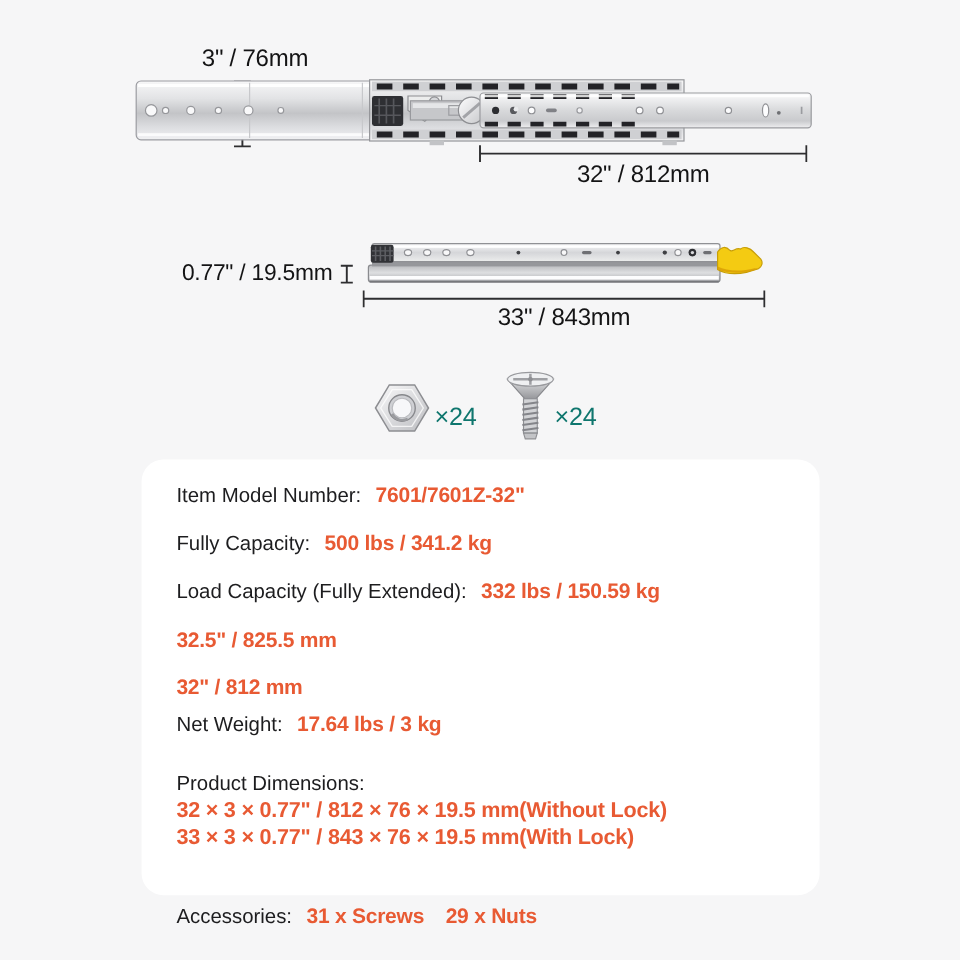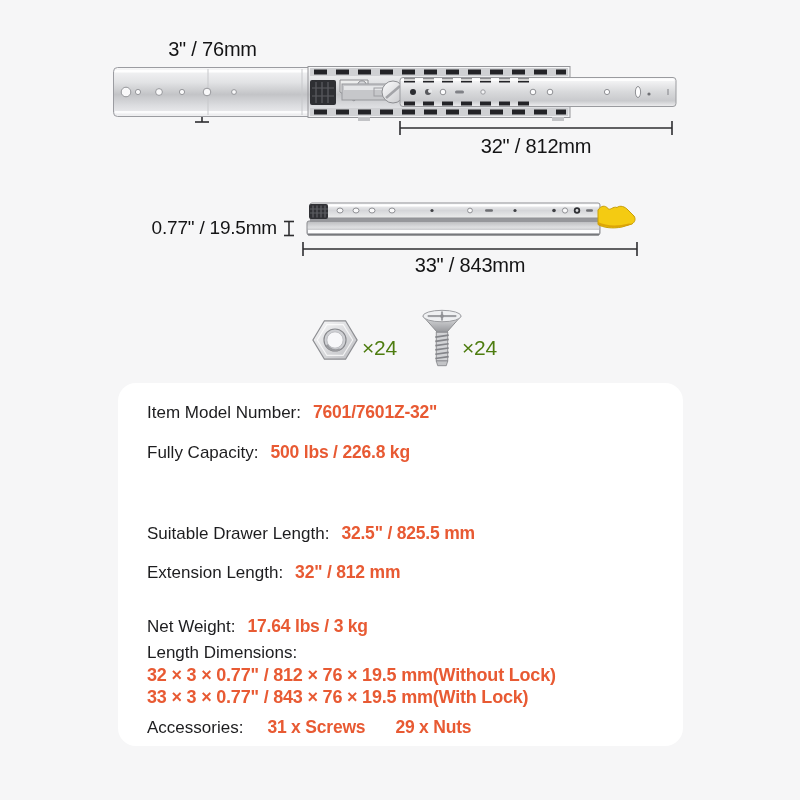--- a/index.html
+++ b/index.html
@@ -6,38 +6,38 @@
   .canvas{
     position:relative;width:800px;height:800px;background:#f6f6f7;
     font-family:"Liberation Sans",sans-serif;overflow:hidden;
   }
   .abs{position:absolute;}
   .dim-text{
     position:absolute;color:#141415;font-size:20px;line-height:22px;
     white-space:nowrap;text-align:center;letter-spacing:-0.2px;
   }
   .count-text{
-    position:absolute;color:#4d7c0f;font-size:21px;line-height:23px;
+    position:absolute;color:#0f766e;font-size:21px;line-height:23px;
     white-space:nowrap;letter-spacing:-0.2px;
   }
   .spec-panel{
     position:absolute;left:118px;top:383px;width:565px;height:363px;
     background:#ffffff;border-radius:18px;
   }
   .spec-row{
     position:absolute;left:29px;display:flex;gap:12px;align-items:baseline;
     white-space:nowrap;
   }
   .spec-label{font-size:17px;color:#1d1d1f;}
   .spec-value{font-size:17.5px;font-weight:700;color:#e85a33;letter-spacing:-0.2px;}
   .dims-line{
     position:absolute;left:29px;font-size:18px;font-weight:700;color:#e85a33;
     white-space:nowrap;letter-spacing:-0.2px;line-height:20px;
   }
-  .r1{top:19px}.r2{top:59px}.r3{top:99px}.r4{top:140px}.r5{top:179px}.r6{top:233px}
+  .r1{top:19px}.r2{top:59px}.r3{top:99px}.r4{top:140px}.r5{top:179px}.r6{top:210px}
   .r-dims-label{top:260px}.r-dims-1{top:282px}.r-dims-2{top:304px}.r-acc{top:334px}
 </style>
 </head>
 <body>
 
 <div class="canvas">
 
   <div class="dim-text" style="left:120px;top:38px;width:185px;">3" / 76mm</div>
 
   <svg class="abs" style="left:193px;top:66px;" width="18" height="58">
@@ -229,39 +229,41 @@
   </svg>
   <div class="count-text" style="left:462px;top:336px;">×24</div>
 
   <div class="spec-panel">
     <div class="spec-row r1">
       <span class="spec-label">Item Model Number:</span>
       <span class="spec-value">7601/7601Z-32"</span>
     </div>
     <div class="spec-row r2">
       <span class="spec-label">Fully Capacity:</span>
-      <span class="spec-value">500 lbs / 226.8 kg</span>
+      <span class="spec-value">500 lbs / 341.2 kg</span>
+    </div>
+    <div class="spec-row r3">
+      <span class="spec-label">Load Capacity (Fully Extended):</span>
+      <span class="spec-value">332 lbs / 150.59 kg</span>
     </div>
     <div class="spec-row r4">
-      <span class="spec-label">Suitable Drawer Length:</span>
       <span class="spec-value">32.5" / 825.5 mm</span>
     </div>
     <div class="spec-row r5">
-      <span class="spec-label">Extension Length:</span>
       <span class="spec-value">32" / 812 mm</span>
     </div>
     <div class="spec-row r6">
       <span class="spec-label">Net Weight:</span>
       <span class="spec-value">17.64 lbs / 3 kg</span>
     </div>
     <div class="spec-row r-dims-label">
-      <span class="spec-label">Length Dimensions:</span>
+      <span class="spec-label">Product Dimensions:</span>
     </div>
     <div class="dims-line r-dims-1">32 × 3 × 0.77" / 812 × 76 × 19.5 mm(Without Lock)</div>
     <div class="dims-line r-dims-2">33 × 3 × 0.77" / 843 × 76 × 19.5 mm(With Lock)</div>
-    <div class="spec-row r-acc" style="gap:24px;">
+    <div class="spec-row r-acc" style="gap:12px;margin-top:36px;">
       <span class="spec-label">Accessories:</span>
       <span class="spec-value">31 x Screws</span>
       <span class="spec-value" style="margin-left:6px;">29 x Nuts</span>
     </div>
   </div>
 
 </div>
 
 </body></html>

